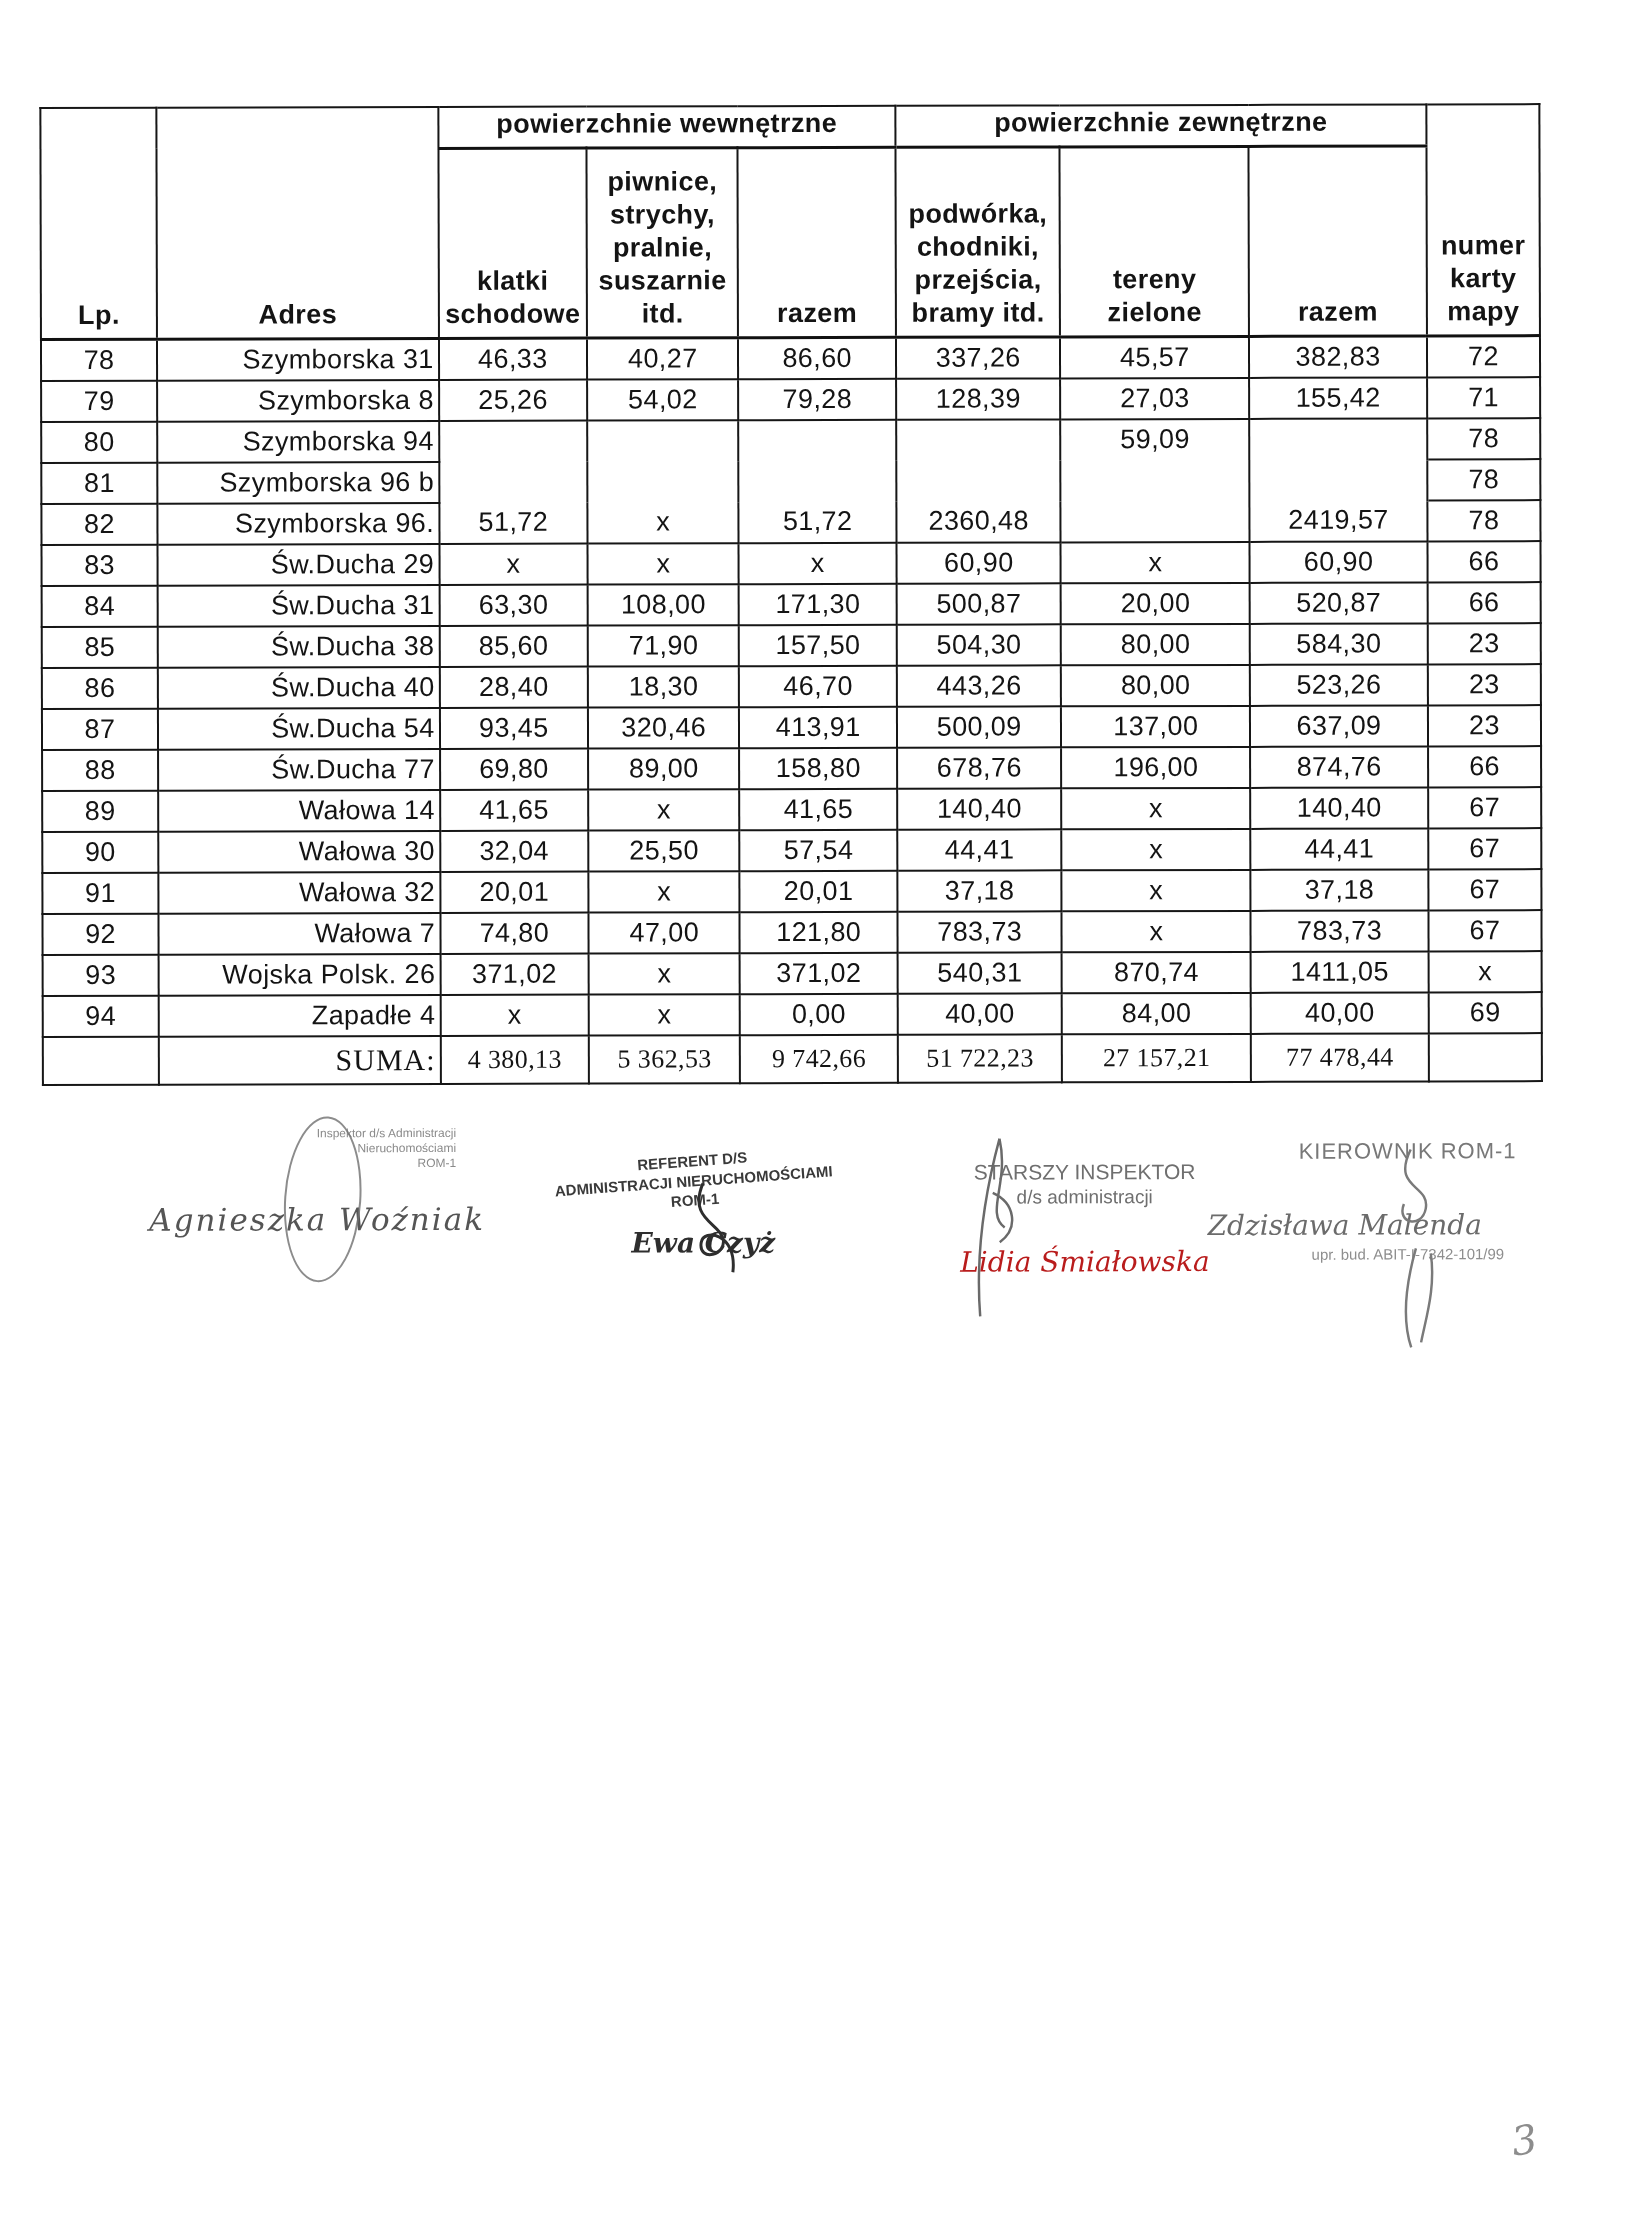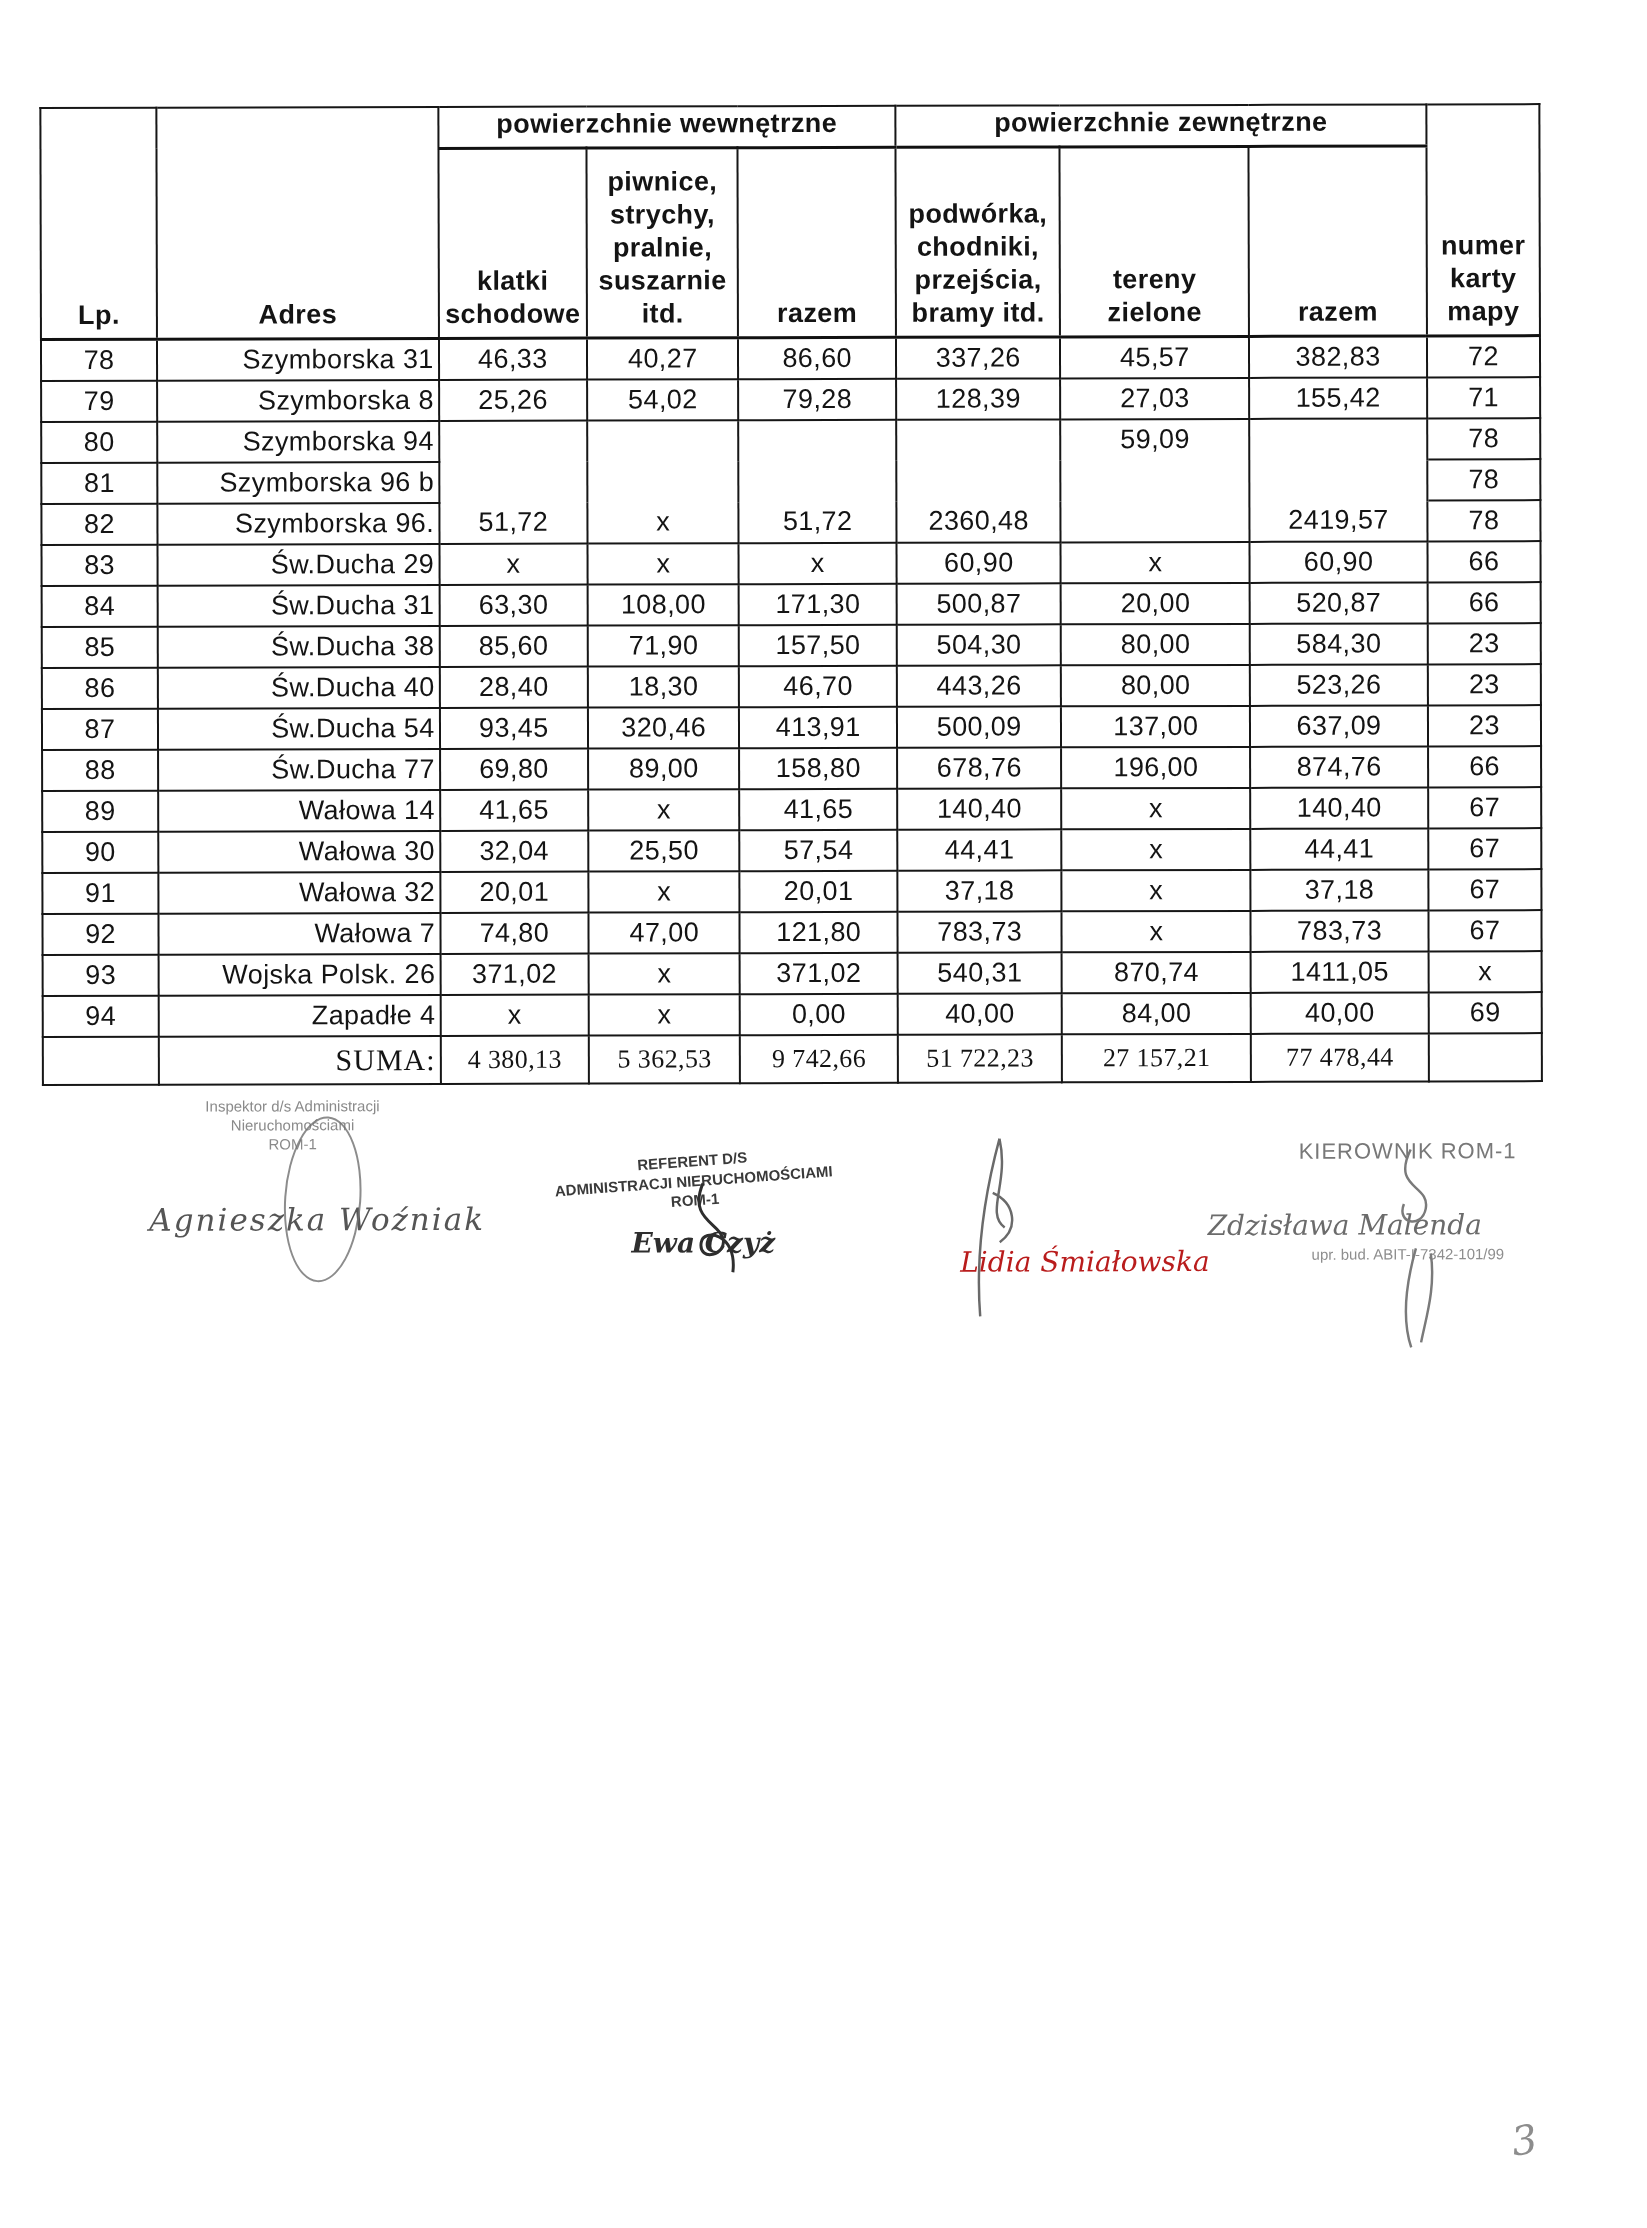--- a/index.html
+++ b/index.html
@@ -327,38 +327,42 @@
           <td>5 362,53</td>
           <td>9 742,66</td>
           <td>51 722,23</td>
           <td>27 157,21</td>
           <td>77 478,44</td>
           <td></td>
         </tr>
       </tbody>
   </table>
 
-  <div class="sig stamp" style="left:129px;top:1096px;width:327px;font-size:15px;">
+  <div class="sig stamp" style="left:129px;top:1125px;width:327px;font-size:12px;text-align:right;">
     <div>Inspektor d/s Administracji</div>
     <div>Nieruchomościami</div>
     <div>ROM-1</div>
   </div>
   <div class="sig hand" style="left:149px;top:1200px;width:327px;font-size:31px;letter-spacing:2px;">Agnieszka Woźniak</div>
   <div class="oval"></div>
 
   <div class="sig stamp-dark" style="left:540px;top:1151px;width:307px;font-size:15px;transform:rotate(-4deg);">
     <div>REFERENT D/S</div>
     <div>ADMINISTRACJI NIERUCHOMOŚCIAMI</div>
     <div>ROM-1</div>
   </div>
   <div class="sig hand" style="left:594px;top:1226px;width:218px;font-size:28px;color:#2e2e2e;font-weight:bold;">Ewa Czyż</div>
   <svg class="flourish" style="left:683px;top:1178px;" width="89" height="109" viewBox="0 0 90 110">
     <path d="M20 5 C 5 40, 35 45, 40 60 C 45 78, 15 85, 18 65 C 20 50, 55 55, 50 95" fill="none" stroke="#2e2e2e" stroke-width="3"></path>
   </svg>
 
+  <div class="sig stamp" style="left:926px;top:1160px;width:317px;font-size:21px;color:#6f6f6f;">
+    <div>STARSZY INSPEKTOR</div>
+    <div style="font-size:19px;">d/s administracji</div>
+  </div>
   <div class="sig hand" style="left:926px;top:1230px;width:317px;font-size:28px;color:#b91c1c;margin-top:16px;">Lidia Śmiałowska</div>
   <svg class="flourish" style="left:955px;top:1134px;" width="79" height="188" viewBox="0 0 80 190">
     <path d="M45 5 C 30 60, 20 120, 25 185 M45 5 C 55 50, 30 80, 50 95 M38 60 C 60 70, 65 95, 45 110" fill="none" stroke="#6a6a6a" stroke-width="2.5"></path>
   </svg>
 
   <div class="sig stamp" style="left:1249px;top:1139px;width:317px;font-size:22px;color:#787878;letter-spacing:1px;">
     <div>KIEROWNIK ROM-1</div>
   </div>
   <div class="sig hand" style="left:1186px;top:1210px;width:317px;font-size:28px;color:#6b6b6b;">Zdzisława Malenda</div>
   <div class="sig stamp" style="left:1249px;top:1247px;width:317px;font-size:15px;color:#8e8e8e;">upr. bud. ABIT-I-7342-101/99</div>

